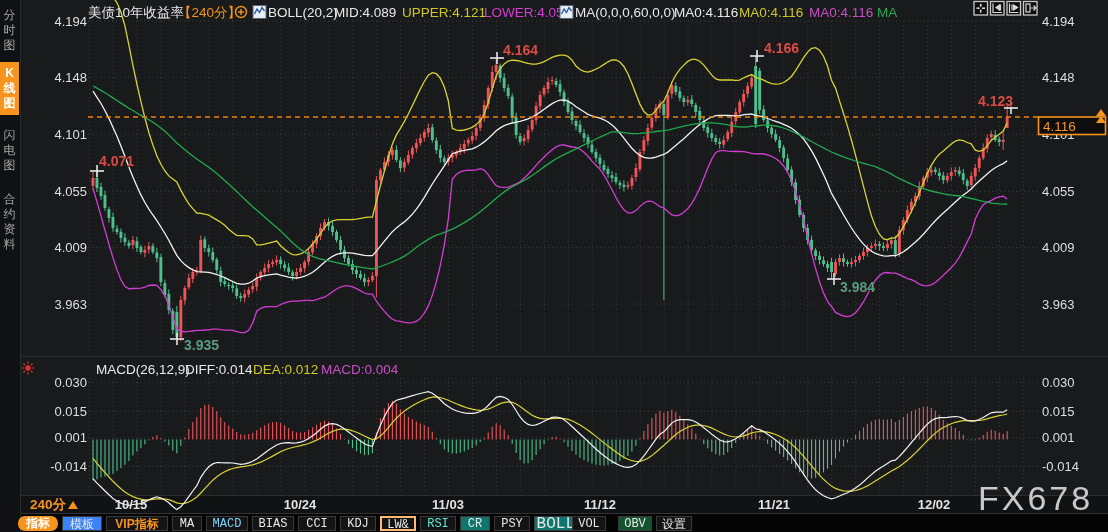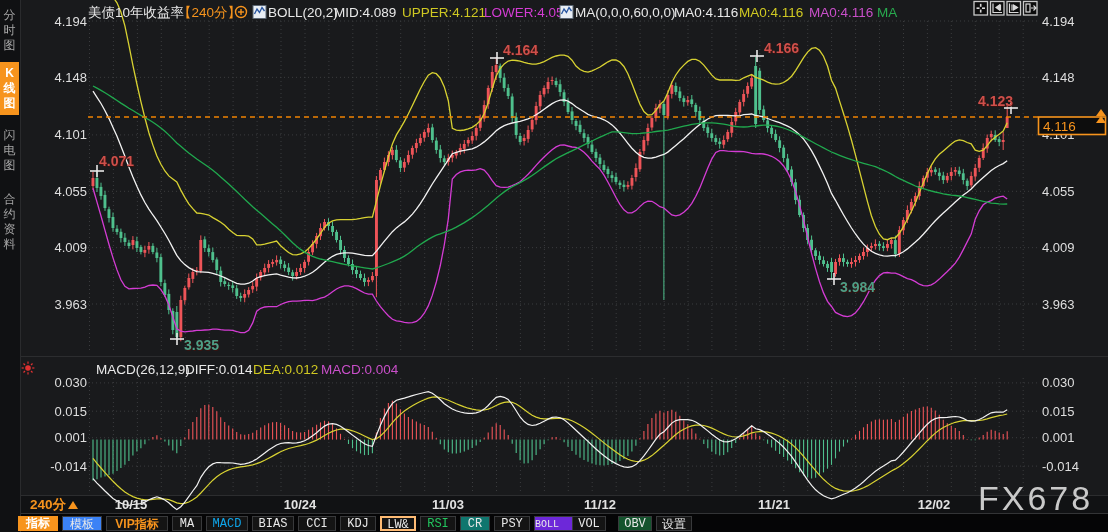--- a/index.html
+++ b/index.html
@@ -932,27 +932,27 @@
       <div>电</div>
       <div>图</div>
     </div>
     <div style="position:absolute;left:0;top:188px;width:19px;height:68px;color:#a6a6a6;font-size:12px;line-height:15px;text-align:center;padding-top:4px;box-sizing:border-box;">
       <div>合</div>
       <div>约</div>
       <div>资</div>
       <div>料</div>
     </div>
   </div>
-<div style="position:absolute;left:18px;top:516px;width:40px;height:15px;background:#f7941d;color:#fff;font-weight:bold;font-size:12px;line-height:15px;text-align:center;font-family:'Liberation Sans',monospace;box-sizing:border-box;">指标</div>
+<div style="position:absolute;left:18px;top:516px;width:40px;height:15px;background:#f7941d;color:#fff;font-weight:bold;font-size:12px;line-height:15px;text-align:center;font-family:'Liberation Sans',monospace;box-sizing:border-box;border-radius:7px;">指标</div>
 <div style="position:absolute;left:62px;top:516px;width:40px;height:15px;background:#3b82f6;color:#e8e8e8;border:1px solid #38393b;font-size:12px;line-height:15px;text-align:center;font-family:'Liberation Sans',monospace;box-sizing:border-box;">模板</div>
 <div style="position:absolute;left:106px;top:516px;width:62px;height:15px;background:#141414;color:#f7941d;font-weight:bold;border:1px solid #38393b;font-size:12px;line-height:15px;text-align:center;font-family:'Liberation Sans',monospace;box-sizing:border-box;">VIP指标</div>
 <div style="position:absolute;left:172px;top:516px;width:30px;height:15px;background:#141414;color:#e8e8e8;border:1px solid #38393b;font-size:12px;line-height:15px;text-align:center;font-family:'Liberation Mono',monospace;box-sizing:border-box;">MA</div>
-<div style="position:absolute;left:206px;top:516px;width:42px;height:15px;background:#141414;color:#0ea5e9;border:1px solid #38393b;font-size:12px;line-height:15px;text-align:center;font-family:'Liberation Mono',monospace;box-sizing:border-box;">MACD</div>
+<div style="position:absolute;left:206px;top:516px;width:42px;height:15px;background:#141414;color:#7dd3fc;border:1px solid #38393b;font-size:12px;line-height:15px;text-align:center;font-family:'Liberation Mono',monospace;box-sizing:border-box;">MACD</div>
 <div style="position:absolute;left:252px;top:516px;width:42px;height:15px;background:#141414;color:#e8e8e8;border:1px solid #38393b;font-size:12px;line-height:15px;text-align:center;font-family:'Liberation Mono',monospace;box-sizing:border-box;">BIAS</div>
 <div style="position:absolute;left:298px;top:516px;width:38px;height:15px;background:#141414;color:#e8e8e8;border:1px solid #38393b;font-size:12px;line-height:15px;text-align:center;font-family:'Liberation Mono',monospace;box-sizing:border-box;">CCI</div>
 <div style="position:absolute;left:340px;top:516px;width:36px;height:15px;background:#141414;color:#e8e8e8;border:1px solid #38393b;font-size:12px;line-height:15px;text-align:center;font-family:'Liberation Mono',monospace;box-sizing:border-box;">KDJ</div>
 <div style="position:absolute;left:380px;top:516px;width:36px;height:15px;background:#141414;color:#e8e8e8;border:2px solid #fdba74;font-size:12px;line-height:15px;text-align:center;font-family:'Liberation Mono',monospace;box-sizing:border-box;">LW&amp;</div>
-<div style="position:absolute;left:420px;top:516px;width:36px;height:15px;background:#141414;color:#22c55e;border:1px solid #38393b;font-size:12px;line-height:15px;text-align:center;font-family:'Liberation Mono',monospace;box-sizing:border-box;">RSI</div>
+<div style="position:absolute;left:420px;top:516px;width:36px;height:15px;background:#141414;color:#5eead4;border:1px solid #38393b;font-size:12px;line-height:15px;text-align:center;font-family:'Liberation Mono',monospace;box-sizing:border-box;">RSI</div>
 <div style="position:absolute;left:460px;top:516px;width:30px;height:15px;background:#0f766e;color:#e8e8e8;border:1px solid #38393b;font-size:12px;line-height:15px;text-align:center;font-family:'Liberation Mono',monospace;box-sizing:border-box;">CR</div>
 <div style="position:absolute;left:494px;top:516px;width:36px;height:15px;background:#141414;color:#e8e8e8;border:1px solid #38393b;font-size:12px;line-height:15px;text-align:center;font-family:'Liberation Mono',monospace;box-sizing:border-box;">PSY</div>
-<div style="position:absolute;left:534px;top:516px;width:42px;height:15px;background:#6d28d9;color:#e8e8e8;border:1px solid #38393b;font-size:10px;line-height:15px;text-align:left;font-family:'Liberation Mono',monospace;box-sizing:border-box;">BOLL</div>
+<div style="position:absolute;left:534px;top:516px;width:42px;height:15px;background:#0f766e;color:#e8e8e8;border:1px solid #38393b;font-size:16px;line-height:15px;text-align:right;font-family:'Liberation Mono',monospace;box-sizing:border-box;">BOLL</div>
 <div style="position:absolute;left:572px;top:516px;width:34px;height:15px;background:#141414;color:#e8e8e8;border:1px solid #38393b;font-size:12px;line-height:15px;text-align:center;font-family:'Liberation Mono',monospace;box-sizing:border-box;">VOL</div>
 <div style="position:absolute;left:618px;top:516px;width:34px;height:15px;background:#14532d;color:#e8e8e8;border:1px solid #38393b;font-size:12px;line-height:15px;text-align:center;font-family:'Liberation Mono',monospace;box-sizing:border-box;">OBV</div>
 <div style="position:absolute;left:656px;top:516px;width:36px;height:15px;background:#141414;color:#e8e8e8;border:1px solid #38393b;font-size:12px;line-height:15px;text-align:center;font-family:'Liberation Sans',monospace;box-sizing:border-box;">设置</div>
 </body></html>

